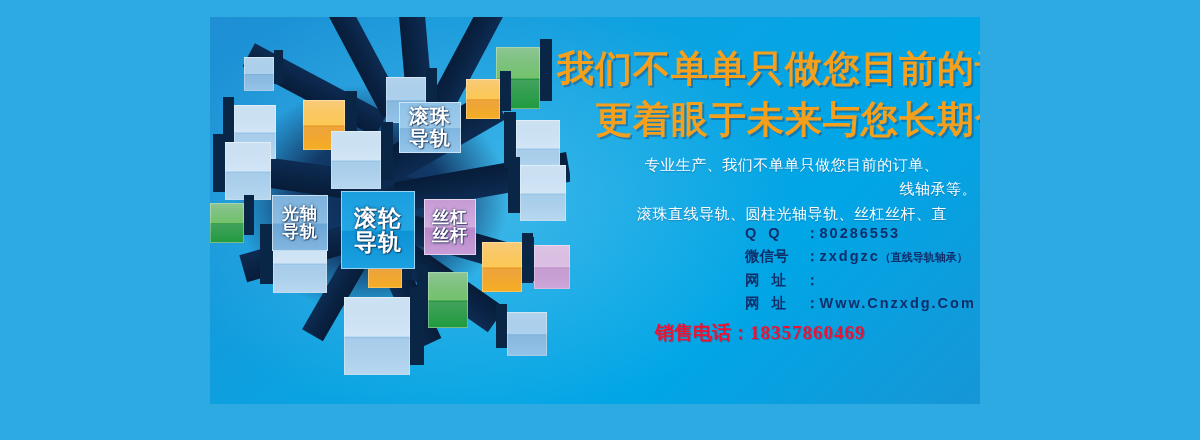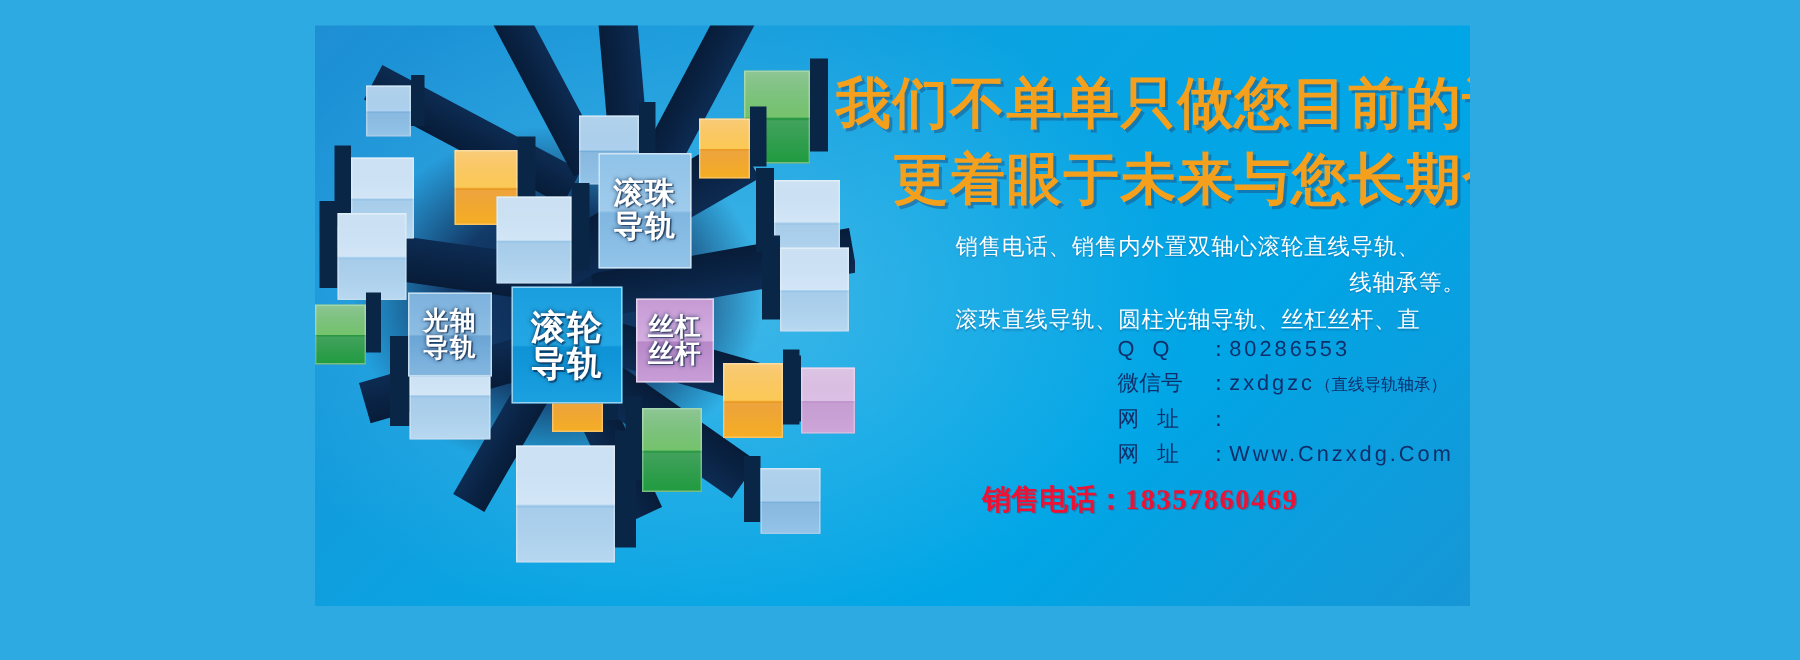--- a/index.html
+++ b/index.html
@@ -60,21 +60,21 @@
   .headline{
     position:absolute;color:#f5a01c;font-weight:700;
     text-shadow:2px 2px 0 rgba(30,70,120,.45);
     white-space:nowrap;letter-spacing:1px;
   }
   .subtext{
     position:absolute;color:#ffffff;font-size:15px;line-height:1.62;
     text-align:center;letter-spacing:.5px;
     text-shadow:0 1px 1px rgba(20,60,110,.35);
   }
-  .contact{position:absolute;color:#0f2f6b;font-size:14.5px;line-height:1.62;font-weight:400;}
+  .contact{position:absolute;color:#0f2f6b;font-size:14.5px;line-height:1.62;font-weight:700;}
   .contact .row{display:flex;align-items:baseline;white-space:nowrap;}
   .contact .lab{display:inline-block;width:60px;letter-spacing:4px;}
   .contact .val{letter-spacing:2px;}
   .contact .note{font-size:11px;letter-spacing:0;}
   .phone{
     position:absolute;color:#ee1133;font-weight:700;white-space:nowrap;
     text-shadow:1px 1px 0 rgba(120,0,20,.25);
   }
   .phone .pnum{font-family:"Liberation Serif","DejaVu Serif",serif;letter-spacing:1px;}
 </style>
@@ -186,21 +186,21 @@
           <div class="sd" style="left:-11px;top:-8px;width:11px;height:44px;"></div>
           <div class="f"></div>
           <div class="t"></div>
         </div>
       <div class="cube c-blue2" style="left:34px;top:40px;width:30px;height:34px;">
           <div class="sd" style="left:30px;top:-7px;width:9px;height:34px;"></div>
           <div class="f"></div>
           <div class="t"></div>
         </div>
 
-      <div class="plabel pl-gz" style="left:189px;top:85px;width:62px;height:77px;font-size:20px;">
+      <div class="plabel pl-gz" style="left:189px;top:85px;width:62px;height:51px;font-size:20px;">
         <div>
           <div>滚珠</div>
           <div>导轨</div>
         </div>
       </div>
 
       <div class="plabel pl-gx" style="left:62px;top:178px;width:56px;height:56px;font-size:17px;">
         <div>
           <div>光轴</div>
           <div>导轨</div>
@@ -219,21 +219,21 @@
           <div>丝杠</div>
           <div>丝杆</div>
         </div>
       </div>
     </div>
 
     <div class="headline" style="left:347px;top:27px;font-size:37px;">我们不单单只做您目前的订单</div>
     <div class="headline" style="left:385px;top:78px;font-size:37px;">更着眼于未来与您长期合作</div>
 
     <div class="subtext" style="left:397px;top:136px;width:370px;">
-      <div>销售电话、销售内外置双轴心滚轮直线导轨、</div>
+      <div>专业生产、我们不单单只做您目前的订单、</div>
       <div style="text-align:right;">线轴承等。</div>
       <div>滚珠直线导轨、圆柱光轴导轨、丝杠丝杆、直</div>
     </div>
 
     <div class="contact" style="left:535px;top:205px;">
       <div class="row">
         <span class="lab">Q Q</span>
         <span>：</span>
         <span class="val">80286553</span>
       </div>

